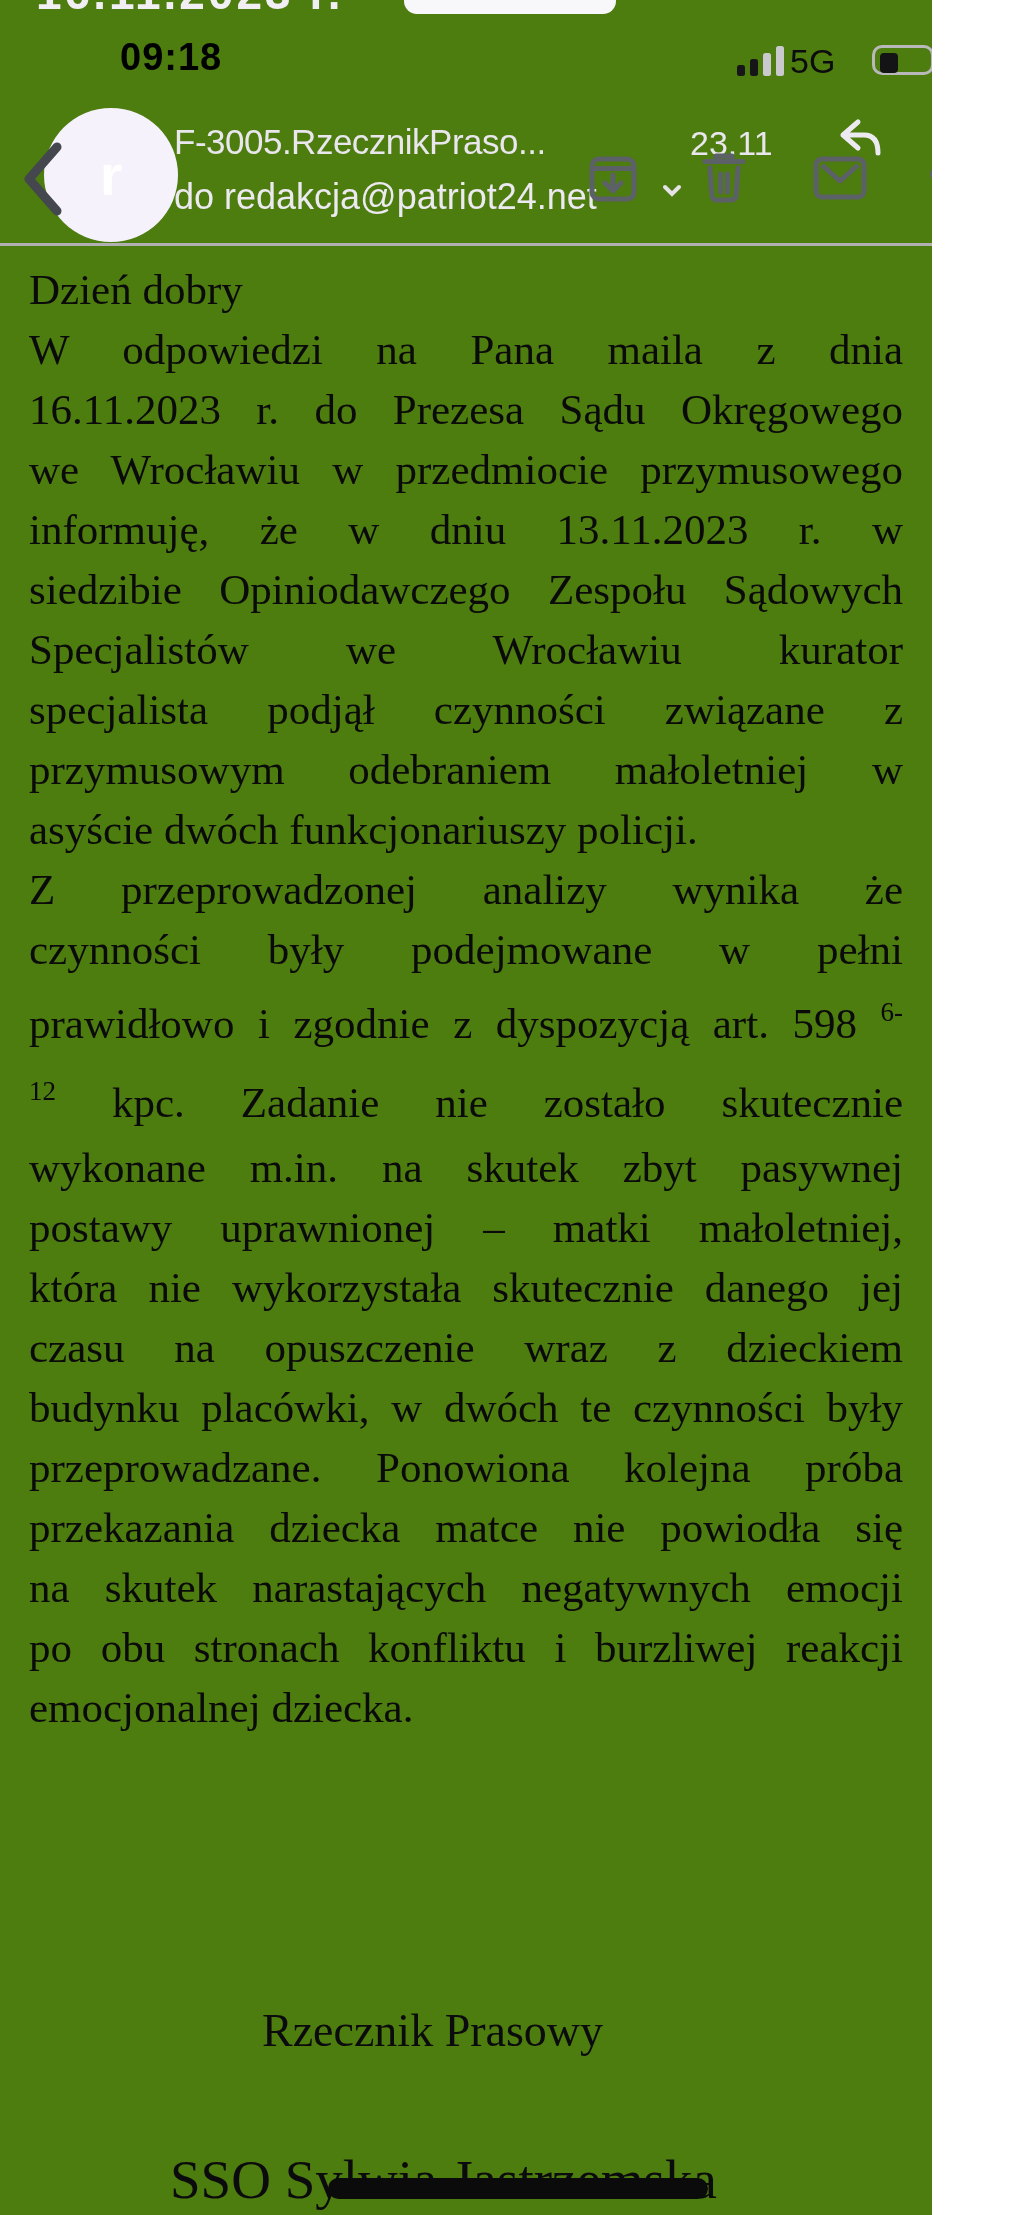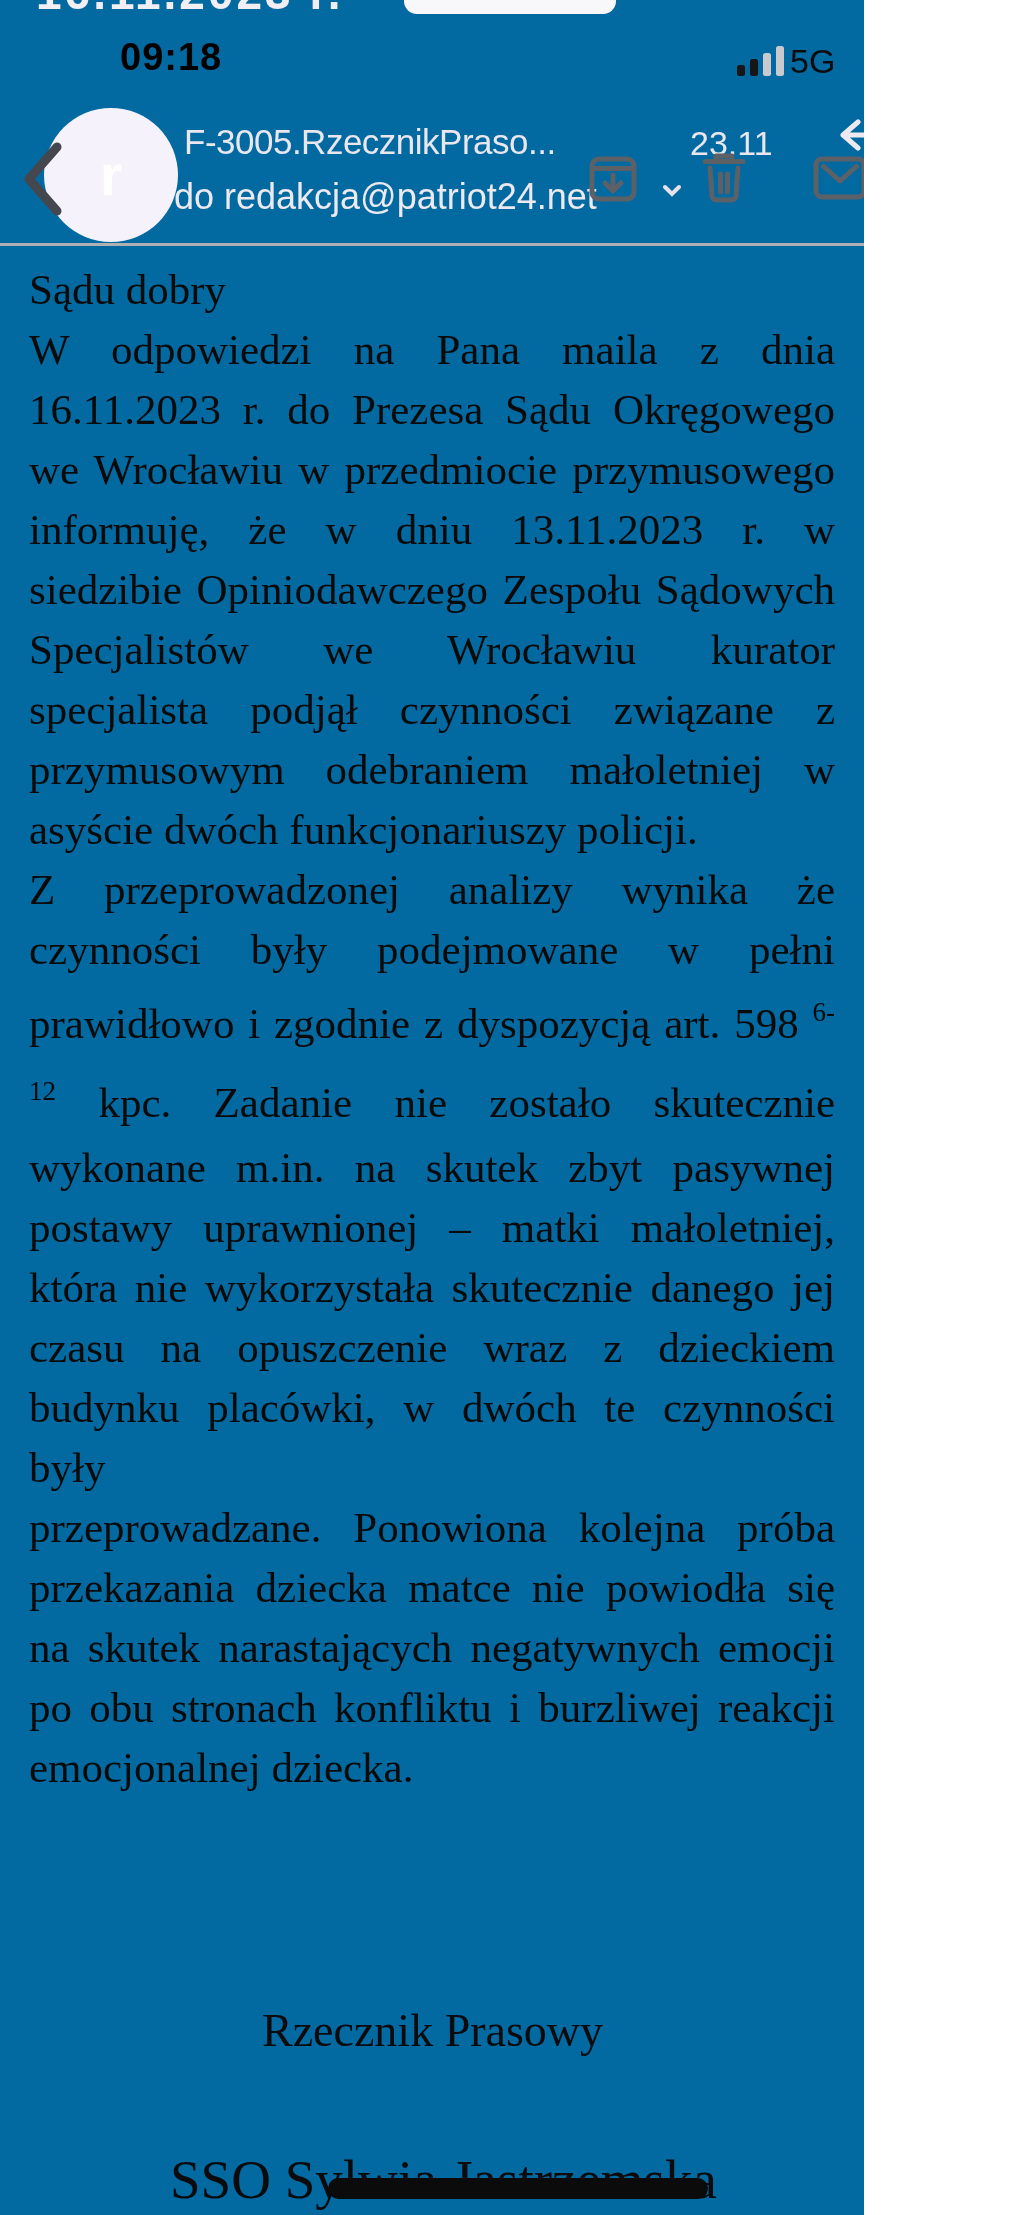--- a/index.html
+++ b/index.html
@@ -1,16 +1,16 @@
 <!DOCTYPE html>
 <html><head>
 <meta charset="utf-8">
 <style>
   html,body { margin:0; padding:0; background:#ffffff; }
-  .page { position:relative; width:864px; height:2215px; background:#0369a1; overflow:hidden;
+  .page { position:relative; width:932px; height:2215px; background:#4d7c0f; overflow:hidden;
           font-family:"Liberation Sans", sans-serif; }
 
   
   .ghost-date { position:absolute; top:-34px; left:36px; font:700 46px "Liberation Sans",sans-serif;
                 color:#f1eff4; letter-spacing:3px; }
   .ghost-pill { position:absolute; top:-12px; left:404px; width:212px; height:26px;
                 border-radius:13px; background:#f8f7f9; }
 
   
   .time { position:absolute; top:36px; left:120px; font-weight:700; font-size:38px; color:#000;
@@ -28,21 +28,21 @@
   .batt-fill { position:absolute; left:5px; top:5px; width:18px; height:20px; border-radius:4px;
                background:#141416; }
   .batt-nub { position:absolute; left:938px; top:54px; width:6px; height:12px;
               border-radius:0 4px 4px 0; background:#b9b9bb; }
 
   
   .avatar { position:absolute; left:44px; top:108px; width:134px; height:134px; border-radius:50%;
             background:#f5f2fb; }
   .avatar span { position:absolute; left:0; top:0; width:100%; height:134px; line-height:134px;
                  text-align:center; color:#ffffff; font-weight:600; font-size:58px; }
-  .ghost-subject { position:absolute; left:184px; top:122px; font-size:35px; color:#e9e7ed;
+  .ghost-subject { position:absolute; left:174px; top:122px; font-size:35px; color:#e9e7ed;
                    letter-spacing:-0.5px; white-space:nowrap; }
   .ghost-hdate { position:absolute; left:690px; top:124px; font-size:34px; color:#e9e7ed; }
   .ghost-reply { position:absolute; left:834px; top:116px; }
   .ghost-dots { position:absolute; left:936px; top:132px; display:flex; gap:5px; }
   .ghost-dots i { width:9px; height:9px; border-radius:50%; background:#eceaf0; }
   .ghost-to { position:absolute; left:174px; top:176px; font-size:36px; color:#eceaf0;
               white-space:nowrap; }
   .ghost-caret { position:absolute; left:662px; top:184px; }
 
   
@@ -147,21 +147,21 @@
   </div>
   <div class="tbtn t-more">
     <i></i>
     <i></i>
     <i></i>
   </div>
 
   <div class="divider"></div>
 
   <div class="bodytext">
-      <div class="line">Sądu dobry</div>
+      <div class="line">Dzień dobry</div>
       <div class="line j">W odpowiedzi na Pana maila z dnia</div>
       <div class="line j">16.11.2023 r. do Prezesa Sądu Okręgowego</div>
       <div class="line j">we Wrocławiu w przedmiocie przymusowego</div>
       <div class="line j">informuję, że w dniu 13.11.2023 r. w</div>
       <div class="line j">siedzibie Opiniodawczego Zespołu Sądowych</div>
       <div class="line j">Specjalistów we Wrocławiu kurator</div>
       <div class="line j">specjalista podjął czynności związane z</div>
       <div class="line j">przymusowym odebraniem małoletniej w</div>
       <div class="line">asyście dwóch funkcjonariuszy policji.</div>
       <div class="line j">Z przeprowadzonej analizy wynika że</div>

